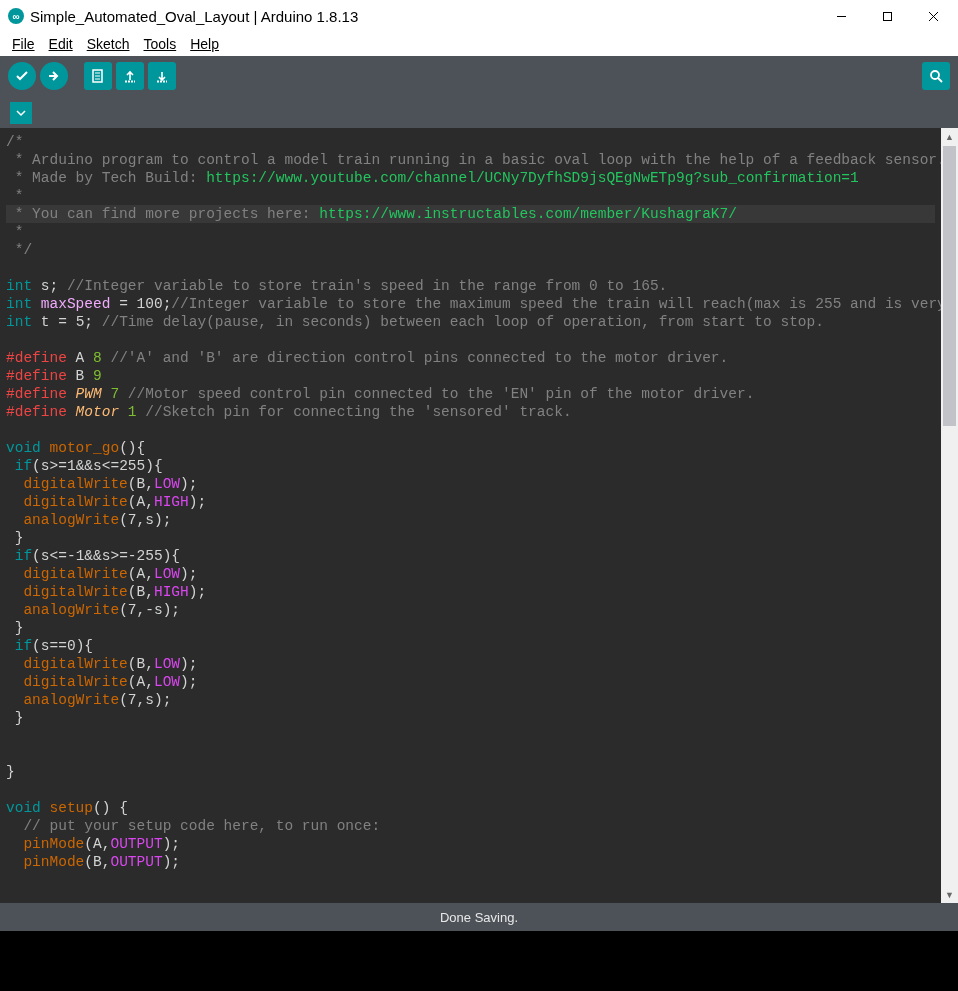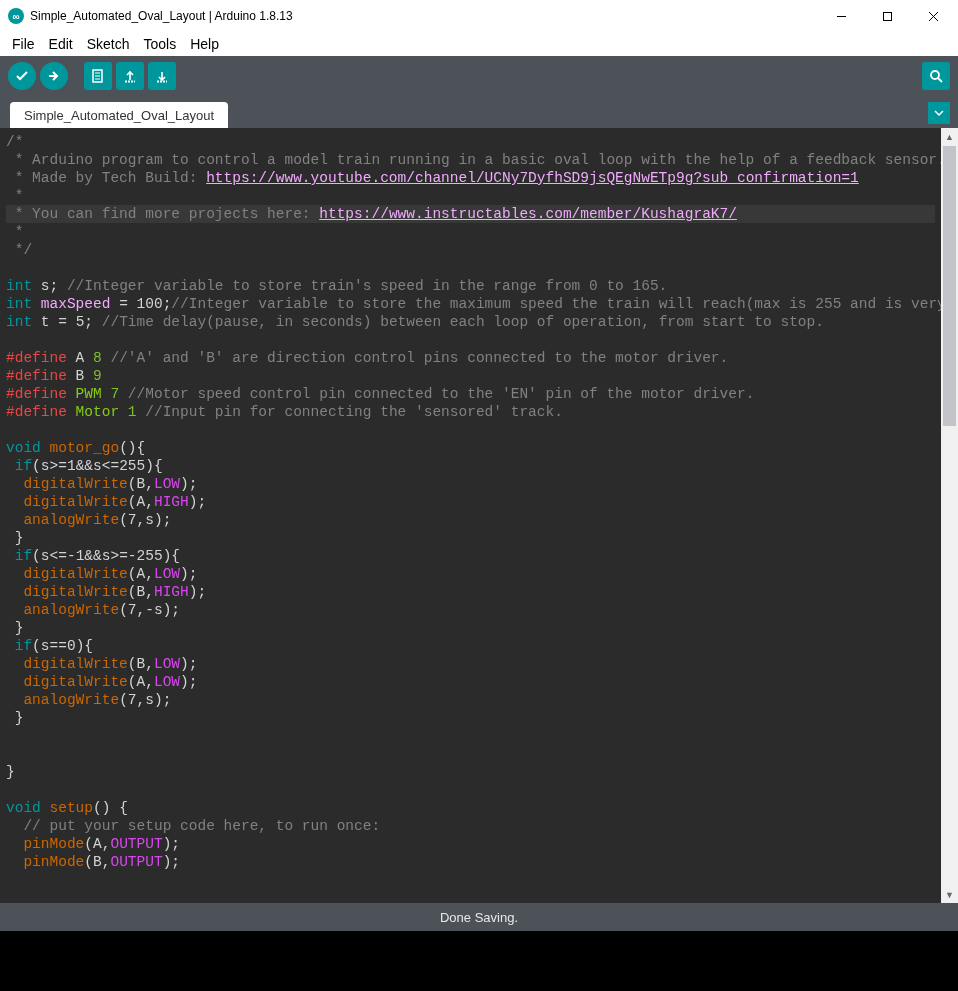--- a/index.html
+++ b/index.html
@@ -1,48 +1,48 @@
 <!DOCTYPE html>
 <html><head>
 <meta charset="utf-8">
 <style>
   * { margin:0; padding:0; box-sizing:border-box; }
   body { font-family: "Segoe UI", Tahoma, sans-serif; font-size:13px; background:#fff; width:958px; height:991px; overflow:hidden; display:flex; flex-direction:column; }
   .titlebar { height:32px; display:flex; align-items:center; justify-content:space-between; padding:0 2px 0 8px; background:#fff; }
   .titlebar-left { display:flex; align-items:center; gap:6px; }
   .app-icon { width:16px; height:16px; border-radius:50%; background:#00979c; display:flex; align-items:center; justify-content:center; color:#fff; font-size:10px; font-weight:bold; }
-  .title-text { font-size:12px; }
+  .title-text { font-size:15px; }
   .win-controls { display:flex; }
   .win-btn { width:46px; height:32px; display:flex; align-items:center; justify-content:center; cursor:default; }
   .menubar { height:24px; display:flex; align-items:center; gap:2px; padding:0 6px; font-size:14px; }
-  .menu-item { padding:1px 6px; cursor:default; }
+  .menu-item { padding:1px 6px; cursor:default;text-decoration:underline; }
   .toolbar { height:40px; background:#4d5258; display:flex; align-items:center; justify-content:space-between; padding:0 8px; }
   .toolbar-left { display:flex; align-items:center; gap:4px; }
   .tool-btn { width:28px; height:28px; border-radius:4px; background:#00979c; display:flex; align-items:center; justify-content:center; cursor:pointer; color:#fff; }
   .tool-btn.sq { border-radius:3px; }
   .toolbar-gap { width:8px; }
   .tool-btn svg { width:16px; height:16px; fill:#fff; }
   .tabbar { height:32px; background:#4d5258; display:flex; align-items:flex-end; justify-content:space-between; padding:0 8px 0 10px; }
   .tab { background:#fff; padding:6px 14px 5px; font-size:13px; color:#333; border-radius:4px 4px 0 0; }
   .tab-dropdown { width:22px; height:22px; background:#00979c; margin-bottom:4px; display:flex; align-items:center; justify-content:center; cursor:pointer; }
   .editor-area { flex:1 1 auto; display:flex; background:#2b2b2b; min-height:0; }
   .editor { flex:1; background:#2b2b2b; color:#d2d4d3; font-family:"Consolas","Courier New",monospace; font-size:14.5px; line-height:18px; padding:5px 6px; overflow:hidden; white-space:pre; }
   .scrollbar { width:17px; background:#f0f0f0; position:relative; }
   .scroll-thumb { position:absolute; left:2px; right:2px; top:18px; height:280px; background:#c2c3c9; }
   .scroll-arrow { position:absolute; left:0; right:0; height:17px; display:flex; align-items:center; justify-content:center; font-size:9px; color:#666; }
   .sa-top { top:0; } .sa-bot { bottom:0; }
   .status { height:28px; background:#4d5258; color:#e8e8e8; display:flex; align-items:center; padding:0 10px; font-size:13px;justify-content:center; }
   .console { height:60px; background:#000; }
-  .editor a { color:#f0abfc; text-decoration:underline; }
+  .editor a { color:#22c55e; }
   .c-cm { color:#818181; }
   .c-kw { color:#00979c;text-align:center; }
   .c-var { color:#f0abfc; }
   .c-num { color:#7fbd30; }
   .c-pre { color:#ef4444; }
-  .c-def { color:#84cc16; }
+  .c-def { color:#fdba74;font-style:italic; }
   .c-fn { color:#cc6600; }
   .c-const{ color:#d946ef; }
   .hl-line { background:#383838; display:inline-block; width:100%; }
 </style>
 </head>
 <body>
 
 <div class="titlebar">
   <div class="titlebar-left">
     <div class="app-icon">∞</div>
@@ -112,21 +112,20 @@
   </div>
   <div class="tool-btn sq">
       <svg viewBox="0 0 16 16">
         <circle cx="7" cy="7" r="4" fill="none" stroke="#fff" stroke-width="1.8"></circle>
         <line x1="10" y1="10" x2="14" y2="14" stroke="#fff" stroke-width="1.8"></line>
       </svg>
     </div>
 </div>
 
 <div class="tabbar">
-  <div class="tab">Simple_Automated_Oval_Layout</div>
   <div class="tab-dropdown">
       <svg width="10" height="10">
         <path d="M1 3 l4 4 l4 -4" fill="none" stroke="#fff" stroke-width="1.5"></path>
       </svg>
     </div>
 </div>
 
 <div class="editor-area">
 <div class="editor"><span class="c-cm">/*</span>
 <span class="c-cm"> * Arduino program to control a model train running in a basic oval loop with the help of a feedback sensor.</span>
@@ -136,21 +135,21 @@
 <span class="c-cm"> * </span>
 <span class="c-cm"> */</span>
 <span></span>
 <span class="c-kw">int</span><span> s</span><span>; </span><span class="c-cm">//Integer variable to store train's speed in the range from 0 to 165.</span>
 <span class="c-kw">int</span><span class="c-var"> maxSpeed</span><span> = </span><span>100</span><span>;</span><span class="c-cm">//Integer variable to store the maximum speed the train will reach(max is 255 and is very fast).</span>
 <span class="c-kw">int</span><span> t</span><span> = </span><span>5</span><span>; </span><span class="c-cm">//Time delay(pause, in seconds) between each loop of operation, from start to stop.</span>
 <span></span>
 <span class="c-pre">#define</span><span> A</span><span class="c-num"> 8</span><span class="c-cm"> //'A' and 'B' are direction control pins connected to the motor driver.</span>
 <span class="c-pre">#define</span><span> B</span><span class="c-num"> 9</span>
 <span class="c-pre">#define</span><span class="c-def"> PWM</span><span class="c-num"> 7</span><span class="c-cm"> //Motor speed control pin connected to the 'EN' pin of the motor driver.</span>
-<span class="c-pre">#define</span><span class="c-def"> Motor</span><span class="c-num"> 1</span><span class="c-cm"> //Input pin for connecting the 'sensored' track.</span>
+<span class="c-pre">#define</span><span class="c-def"> Motor</span><span class="c-num"> 1</span><span class="c-cm"> //Sketch pin for connecting the 'sensored' track.</span>
 <span></span>
 <span class="c-kw">void</span><span class="c-fn"> motor_go</span><span>(){</span>
 <span class="c-kw"> if</span><span>(s&gt;=</span><span>1</span><span>&amp;&amp;s&lt;=</span><span>255</span><span>){</span>
 <span class="c-fn">  digitalWrite</span><span>(B,</span><span class="c-const">LOW</span><span>);</span>
 <span class="c-fn">  digitalWrite</span><span>(A,</span><span class="c-const">HIGH</span><span>);</span>
 <span class="c-fn">  analogWrite</span><span>(</span><span>7</span><span>,s);</span>
 <span> }</span>
 <span class="c-kw"> if</span><span>(s&lt;=-</span><span>1</span><span>&amp;&amp;s&gt;=-</span><span>255</span><span>){</span>
 <span class="c-fn">  digitalWrite</span><span>(A,</span><span class="c-const">LOW</span><span>);</span>
 <span class="c-fn">  digitalWrite</span><span>(B,</span><span class="c-const">HIGH</span><span>);</span>

